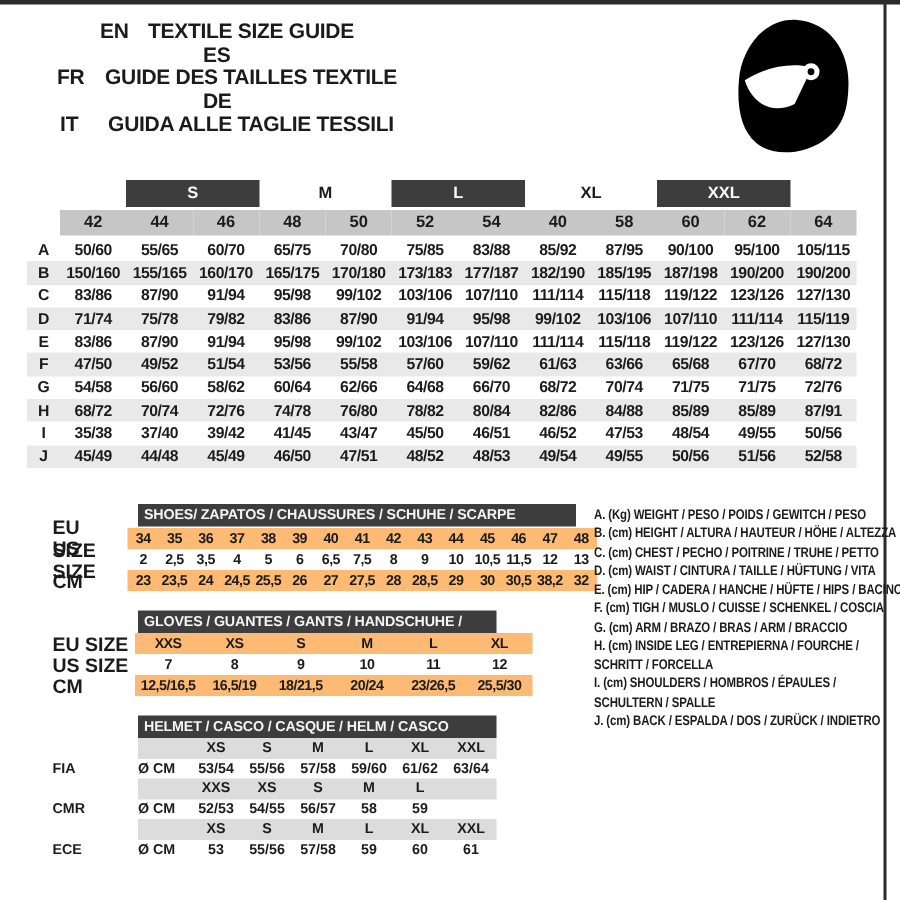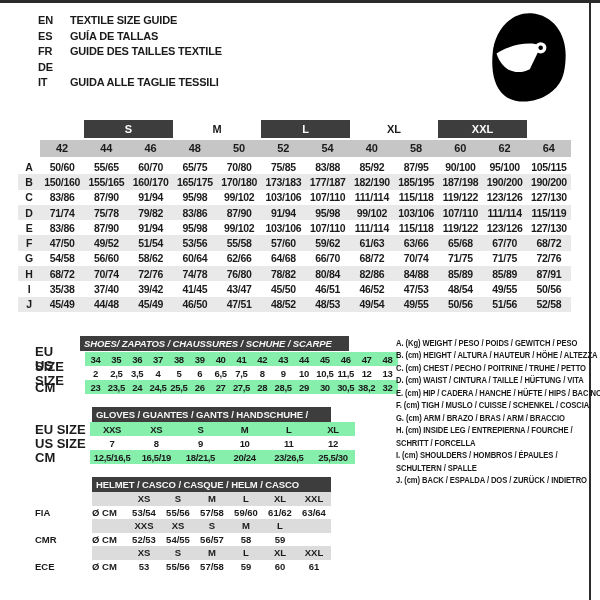--- a/index.html
+++ b/index.html
@@ -7,21 +7,21 @@
     width:600px;height:600px;position:relative;overflow:hidden;
     background:#ffffff;color:#1b1b1b;
     font-family:"Liberation Sans",sans-serif;font-weight:bold;
   }
   
   .top-line{position:absolute;left:0;top:0;width:600px;height:3px;background:#2b2b2b;}
   .right-line{position:absolute;left:589px;top:0;width:2px;height:600px;background:#2b2b2b;}
 
   
   #lang-block{position:absolute;left:38px;top:13px;}
-  .lang-row{display:flex;line-height:15.6px;font-size:11px;letter-spacing:-0.2px;}
+  .lang-row{display:flex;line-height:15.6px;font-size:14px;letter-spacing:-0.2px;justify-content:center;}
   .lang-code{width:32px;}
 
   
   #helmet-icon{position:absolute;left:484px;top:8px;}
 
   
   #group-row{position:absolute;left:18px;top:120px;width:553px;height:18px;display:flex;}
   .gcell{height:18px;line-height:18px;text-align:center;font-size:11px;}
   .gcell.dark{background:#3d3d3d;color:#fafafa;}
   #sizes-row{position:absolute;left:18px;top:140px;width:553px;height:17px;display:flex;font-size:11px;}
@@ -29,31 +29,31 @@
   .scell{width:44.25px;background:#c6c6c6;text-align:center;line-height:17px;}
   #textile-body{position:absolute;left:18px;top:159px;width:553px;}
   .trow{display:flex;height:15.3px;align-items:center;font-size:10.5px;letter-spacing:-0.3px;}
   .trow.stripe{background:#e9e9e9;}
   .lcell{width:22px;text-align:center;}
   .vcell{width:44.25px;text-align:center;}
 
   
   .titlebar{position:absolute;height:15px;background:#3d3d3d;color:#f5f5f5;
     font-size:9.5px;line-height:15px;padding-left:4px;box-sizing:border-box;letter-spacing:-0.1px;}
-  #shoes-title{left:80px;top:336px;width:269px;font-style:italic;}
+  #shoes-title{left:92px;top:336px;width:292px;}
   #gloves-title{left:92px;top:407px;width:239px;}
   #helmet-title{left:92px;top:477px;width:239px;}
 
   
   #shoes-rows{position:absolute;left:35px;top:352px;}
   #gloves-rows{position:absolute;left:35px;top:422px;}
   .subrow{display:flex;height:14px;align-items:center;font-size:9.5px;}
   .sublabel{font-size:13px;}
   .subvals{display:flex;height:14px;align-items:center;}
-  .subvals.shaded{background:#86efac;}
+  .subvals.shaded{background:#fdba74;}
   .subcell{flex:1;text-align:center;letter-spacing:-0.35px;}
 
   
   #helmet-rows{position:absolute;left:35px;top:492px;}
   .hrow{display:flex;height:13.5px;align-items:center;font-size:9.5px;}
   .hspacer{width:57px;}
   .hband{display:flex;width:239px;height:13.5px;align-items:center;}
   .hband.shaded{background:#dcdcdc;}
   .hunit{width:35px;}
   .hcell{width:34px;text-align:center;}
@@ -70,21 +70,20 @@
 <div class="top-line"></div>
 <div class="right-line"></div>
 
 <div id="lang-block">
     <div class="lang-row">
       <div class="lang-code">EN</div>
       <div class="lang-title">TEXTILE SIZE GUIDE</div>
     </div>
     <div class="lang-row">
       <div class="lang-code">ES</div>
-      <div class="lang-title">GUÍA DE TALLAS</div>
     </div>
     <div class="lang-row">
       <div class="lang-code">FR</div>
       <div class="lang-title">GUIDE DES TAILLES TEXTILE</div>
     </div>
     <div class="lang-row">
       <div class="lang-code">DE</div>
     </div>
     <div class="lang-row">
       <div class="lang-code">IT</div>

